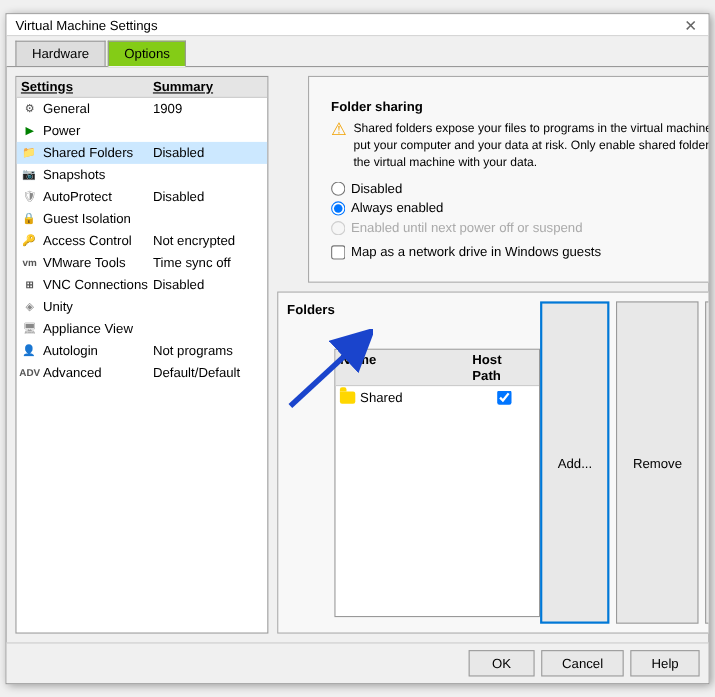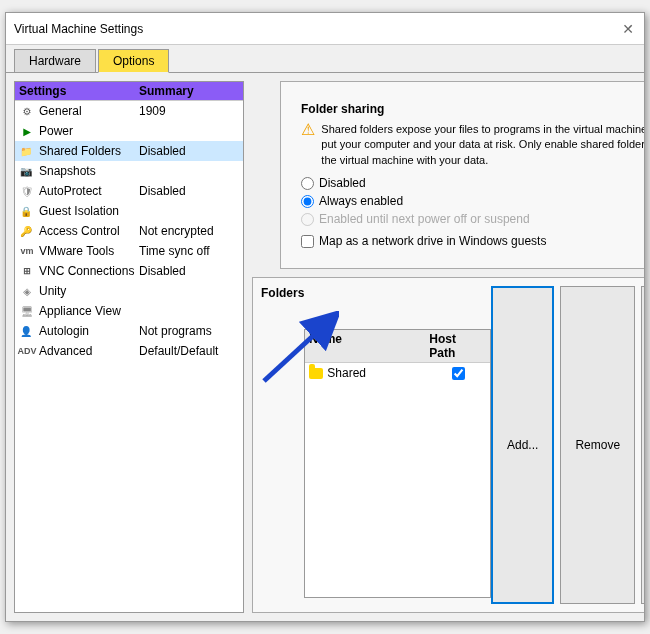--- a/index.html
+++ b/index.html
@@ -23,21 +23,21 @@
       display: flex;
       flex-direction: column;
     }
     .title-bar {
       background: #fff;
       border-bottom: 1px solid #ccc;
       display: flex;
       align-items: center;
       justify-content: space-between;
       padding: 6px 8px;
-      height: 32px;
+      height: 20px;
     }
     .title-bar-title {
       font-size: 12px;
       font-weight: normal;
       color: #000;
     }
     .title-bar-close {
       width: 16px;
       height: 16px;
       display: flex;
@@ -58,21 +58,21 @@
       padding: 4px 14px;
       border: 1px solid #999;
       background: #ddd;
       cursor: pointer;
       font-size: 12px;
       margin-right: 2px;
       border-bottom: none;
       color: #000;
     }
     .tab.active {
-      background: #fde047;
+      background: #84cc16;
       border-bottom: 1px solid #f0f0f0;
       z-index: 1;
       margin-bottom: -1px;
     }
     .content-area {
       display: flex;
       flex: 1;
       padding: 8px;
       gap: 8px;
       overflow: hidden;
@@ -80,23 +80,24 @@
     
     .settings-panel {
       width: 230px;
       flex-shrink: 0;
       border: 1px solid #999;
       background: #fff;
       overflow-y: auto;
     }
     .settings-header {
       display: flex;
-      background: #8b5cf6;
+      background: #e5e5e5;
       border-bottom: 1px solid #ccc;
       padding: 2px 4px;
+      text-decoration: underline;
     }
     .settings-header-cell {
       font-size: 12px;
       font-weight: bold;
       color: #000;
     }
     .settings-header-cell.col1 { width: 120px; }
     .settings-header-cell.col2 { flex: 1; }
     .settings-row {
       display: flex;
@@ -460,13 +461,18 @@
         <div class="folders-buttons">
           <button class="btn primary">Add...</button>
           <button class="btn">Remove</button>
           <button class="btn">Properties</button>
         </div>
       </div>
 
     </div>
   </div>
 
+  <div class="bottom-buttons">
+    <button class="bottom-btn">OK</button>
+    <button class="bottom-btn">Cancel</button>
+    <button class="bottom-btn">Help</button>
+  </div>
 </div>
 
 </body></html>

